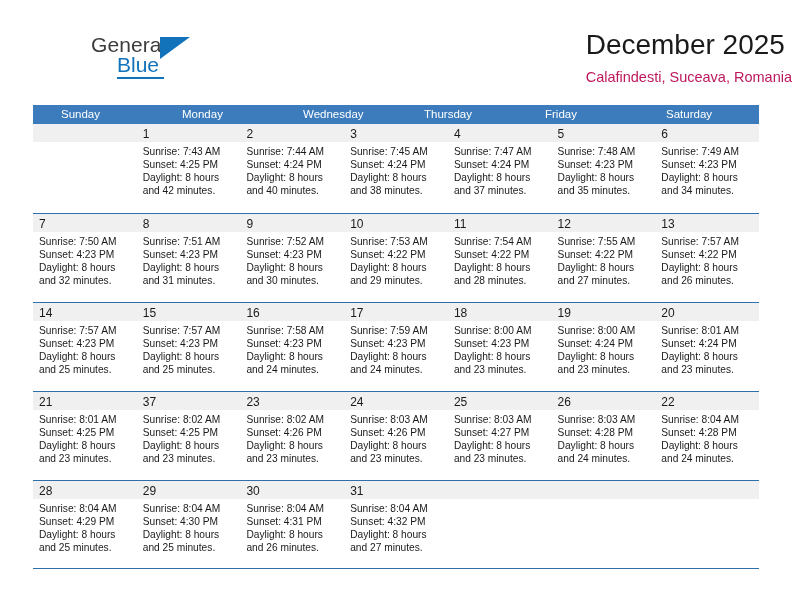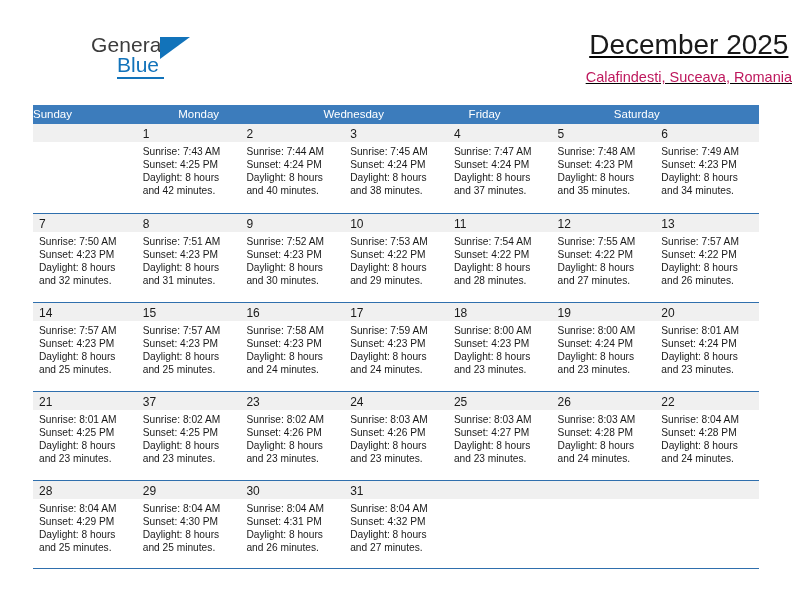--- a/index.html
+++ b/index.html
@@ -69,22 +69,21 @@
     top: 44px;
     width: 47px;
     height: 2px;
     background: #1273ba;
   }
 
   .title-block {
     position: absolute;
     right: 33px;
     top: 28px;
-    text-align: center;
-    text-decoration: underline;
+    text-align: left;
   }
   .month-title {
     font-size: 28px;
     color: #1a1a1a;
     line-height: 34px;
     white-space: nowrap;
   }
   .location {
     margin-top: 6px;
     font-size: 14.5px;
@@ -106,20 +105,21 @@
     height: 19px;
   }
   .weekday {
     flex: 1 1 0;
     color: #ffffff;
     font-size: 11.5px;
     line-height: 19px;
     box-sizing: border-box;
     overflow: hidden;
     white-space: nowrap;
+    margin-left: 28px;
   }
 
   .week-row {
     display: flex;
     border-top: 1.3px solid #2f6fad;
     height: 89px;
     box-sizing: border-box;
   }
   .week-row.first {
     border-top: none;
@@ -174,20 +174,21 @@
       <div class="location">Calafindesti, Suceava, Romania</div>
     </div>
 
   </div>
 
   <div class="calendar">
     <div class="weekday-row" id="weekday-row">
         <div class="weekday">Sunday</div>
         <div class="weekday">Monday</div>
         <div class="weekday">Wednesday</div>
+        <div class="weekday">Thursday</div>
         <div class="weekday">Friday</div>
         <div class="weekday">Saturday</div>
       </div>
     <div id="weeks-container">
         <div class="week-row first">
           <div class="day-cell">
             <div class="day-band"><span class="day-number"></span></div>
             <div class="day-info"></div>
           </div>
           <div class="day-cell">

